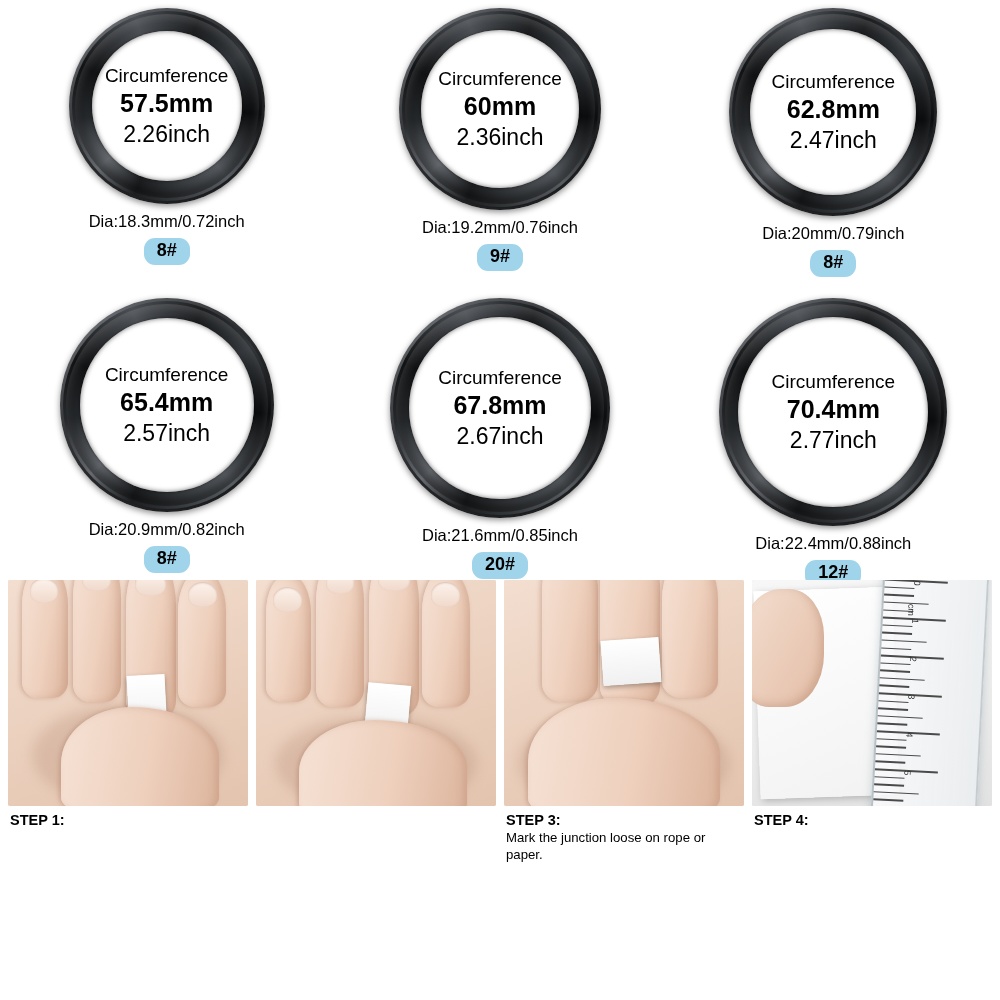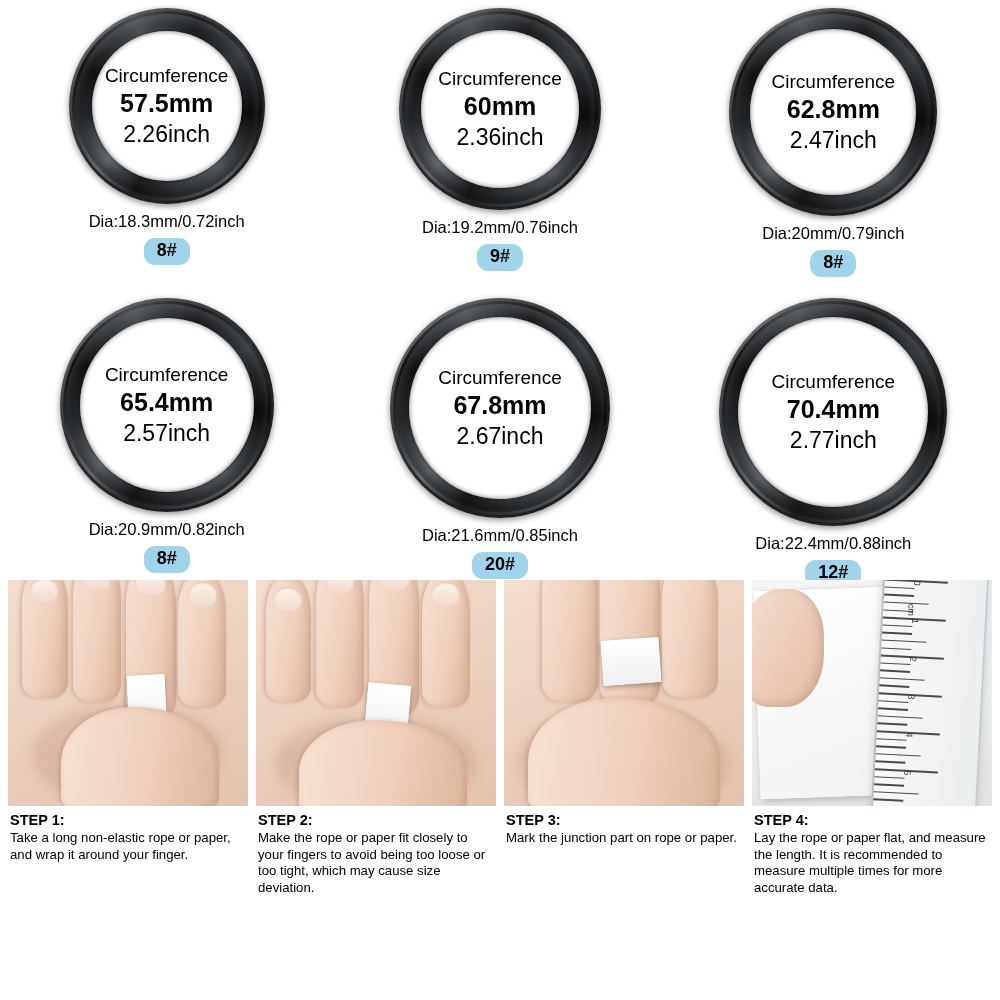--- a/index.html
+++ b/index.html
@@ -272,58 +272,53 @@
         <div class="nail" style="left:31%;top:-6%;width:12%;height:11%;"></div>
         <div class="finger" style="left:49%;top:-10%;width:21%;height:72%;"></div>
         <div class="nail" style="left:53%;top:-4%;width:13%;height:11%;"></div>
         <div class="finger" style="left:71%;top:-4%;width:20%;height:60%;"></div>
         <div class="nail" style="left:75%;top:1%;width:12%;height:11%;"></div>
         <div class="paper-strip" style="left:50%;top:42%;width:16%;height:26%;transform:rotate(-3deg);"></div>
         <div class="finger" style="left:22%;top:56%;width:66%;height:50%;border-radius:45% 55% 40% 40%/50% 45% 20% 20%;"></div>
       </div>
       <div class="step-text">
         <div class="step-head">STEP 1:</div>
-        <div class="step-body">Take a long non-elastic rope or paper, and wrap it around your finger.</div>
       </div>
     </div>
 
     <div>
       <div class="step-photo">
         <div class="skin-bg"></div>
         <div class="shadowblob" style="left:8%;top:60%;width:84%;height:42%;"></div>
         <div class="finger" style="left:4%;top:-2%;width:19%;height:56%;"></div>
         <div class="nail" style="left:7%;top:3%;width:12%;height:11%;"></div>
         <div class="finger" style="left:25%;top:-10%;width:20%;height:66%;"></div>
         <div class="nail" style="left:29%;top:-5%;width:12%;height:11%;"></div>
         <div class="finger" style="left:47%;top:-12%;width:21%;height:72%;"></div>
         <div class="nail" style="left:51%;top:-6%;width:13%;height:11%;"></div>
         <div class="finger" style="left:69%;top:-4%;width:20%;height:60%;"></div>
         <div class="nail" style="left:73%;top:1%;width:12%;height:11%;"></div>
         <div class="paper-strip" style="left:46%;top:46%;width:18%;height:24%;transform:rotate(5deg);"></div>
         <div class="finger" style="left:18%;top:62%;width:70%;height:46%;border-radius:45% 55% 40% 40%/50% 45% 20% 20%;"></div>
       </div>
-      <div class="step-text">
-        <div class="step-head">STEP 2:</div>
-        <div class="step-body">Make the rope or paper fit closely to your fingers to avoid being too loose or too tight, which may cause size deviation.</div>
-      </div>
     </div>
 
     <div>
       <div class="step-photo">
         <div class="skin-bg"></div>
         <div class="shadowblob" style="left:6%;top:58%;width:88%;height:46%;"></div>
         <div class="finger" style="left:16%;top:-16%;width:23%;height:70%;"></div>
         <div class="finger" style="left:40%;top:-20%;width:25%;height:76%;"></div>
         <div class="finger" style="left:66%;top:-10%;width:23%;height:62%;"></div>
         <div class="paper-strip" style="left:41%;top:26%;width:24%;height:20%;transform:rotate(-4deg);"></div>
         <div class="finger" style="left:10%;top:52%;width:80%;height:56%;border-radius:45% 55% 40% 40%/50% 45% 20% 20%;"></div>
       </div>
       <div class="step-text">
         <div class="step-head">STEP 3:</div>
-        <div class="step-body">Mark the junction part on rope or paper.</div>
+        <div class="step-body">Mark the junction loose on rope or paper.</div>
       </div>
     </div>
 
     <div>
       <div class="step-photo">
         <div class="ruler-bg"></div>
         <div class="paper-flat"></div>
         <div class="thumb4"></div>
         <div class="ruler">
           <div class="tick" style="top:6%;width:62%;"></div>
@@ -362,19 +357,18 @@
           <div class="ruler-num" style="top:22%;">1</div>
           <div class="ruler-num" style="top:37%;">2</div>
           <div class="ruler-num" style="top:52%;">3</div>
           <div class="ruler-num" style="top:67%;">4</div>
           <div class="ruler-num" style="top:82%;">5</div>
 
         </div>
       </div>
       <div class="step-text">
         <div class="step-head">STEP 4:</div>
-        <div class="step-body">Lay the rope or paper flat, and measure the length. It is recommended to measure multiple times for more accurate data.</div>
       </div>
     </div>
 
   </div>
 
 </div>
 
 </body></html>

